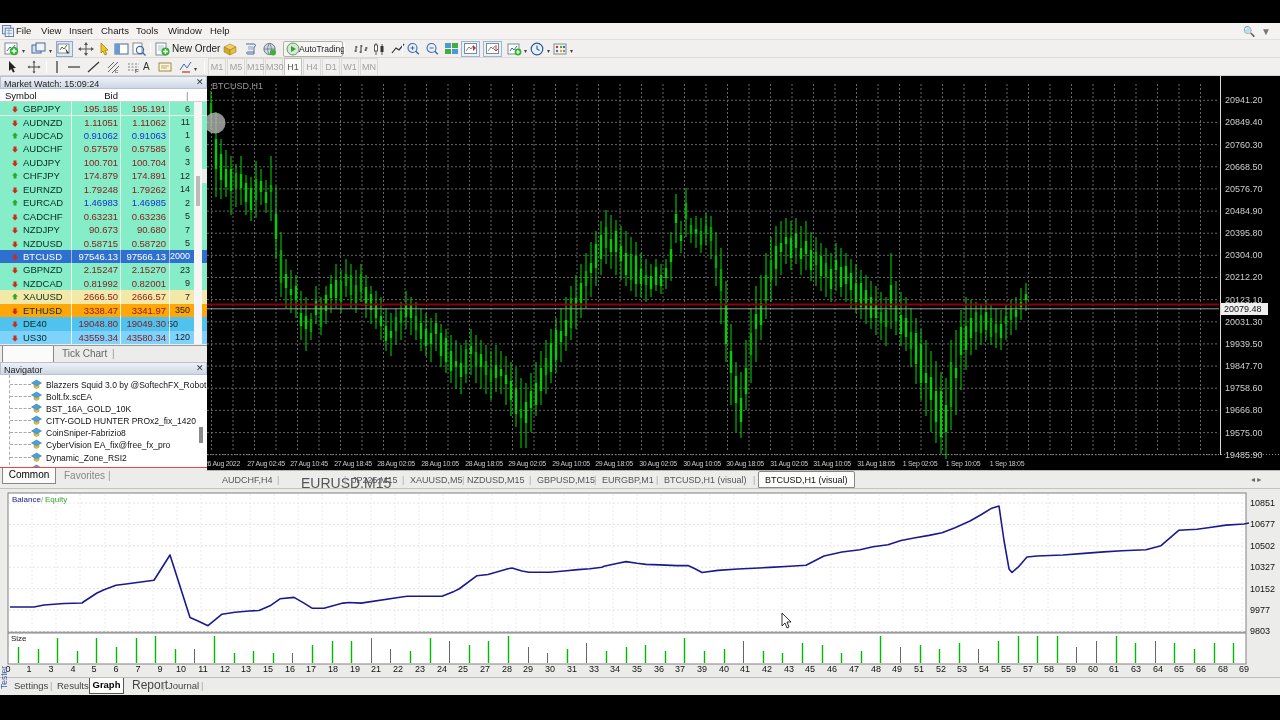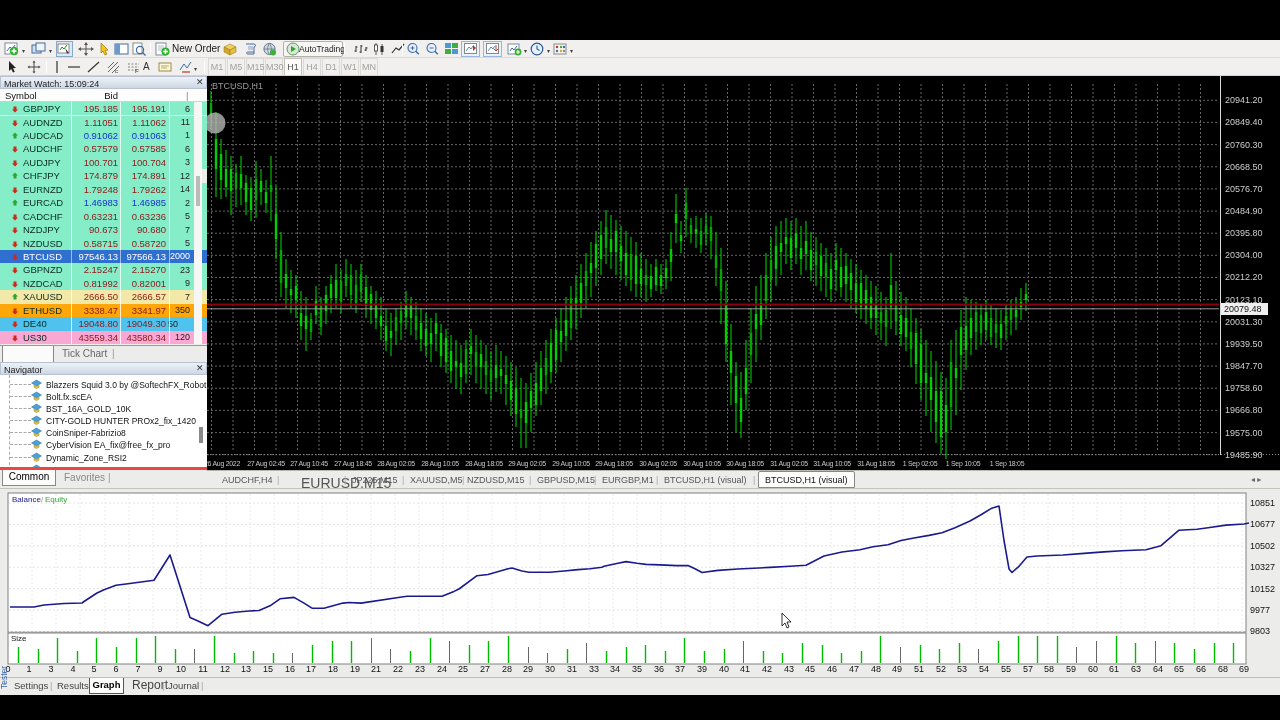--- a/index.html
+++ b/index.html
@@ -5,20 +5,36 @@
 .abs{position:absolute}
 #app{position:absolute;left:0;top:0;width:1280px;height:720px}
 .sep{position:absolute;top:3px;width:1px;height:12px;background:#c8c5bf;border-right:1px solid #fff}
 .ptab{position:absolute;top:0;height:17px;font-size:9px;color:#a0a0a0;text-align:center;line-height:17px}
 </style></head>
 <body>
 <div id="app">
 
 <div class="abs" style="left:0;top:0;width:1280px;height:23px;background:#000"></div>
 
+<div class="abs" style="left:0;top:23px;width:1280px;height:17px;background:#f4f3f1;border-bottom:1px solid #e2e0dc">
+  <svg class="abs" style="left:2px;top:2px" width="12" height="12" viewBox="0 0 13 13">
+        <rect x="0.5" y="0.5" width="9" height="9" fill="#dfe8f2" stroke="#5a7ca8"></rect>
+        <rect x="3.5" y="3.5" width="9" height="9" fill="#eef3f8" stroke="#5a7ca8"></rect>
+        <path d="M5 6h6M5 9h6M7.5 4v8" stroke="#8aa8c8" stroke-width="1" fill="none"></path>
+      </svg>
+  <span class="abs" style="left:16px;top:2px;font-size:9.5px;color:#1a1a1a">File</span>
+<span class="abs" style="left:41px;top:2px;font-size:9.5px;color:#1a1a1a">View</span>
+<span class="abs" style="left:69px;top:2px;font-size:9.5px;color:#1a1a1a">Insert</span>
+<span class="abs" style="left:101px;top:2px;font-size:9.5px;color:#1a1a1a">Charts</span>
+<span class="abs" style="left:136px;top:2px;font-size:9.5px;color:#1a1a1a">Tools</span>
+<span class="abs" style="left:168px;top:2px;font-size:9.5px;color:#1a1a1a">Window</span>
+<span class="abs" style="left:210px;top:2px;font-size:9.5px;color:#1a1a1a">Help</span>
+  <div class="abs" style="left:1243px;top:3px;font-size:10px;color:#777">🔍</div>
+  <div class="abs" style="left:1261px;top:3px;font-size:10px;color:#777">▼</div>
+</div>
 
 <div class="abs" style="left:0;top:40px;width:1280px;height:18px;background:#f1f0ee;border-bottom:1px solid #dddad4">
   <svg class="abs" style="left:4px;top:2px" width="16" height="14" viewBox="0 0 16 14">
         <rect x="1" y="1" width="12" height="11" fill="#fff" stroke="#7a8a9a"></rect>
         <path d="M3 9l3-4 2 2 3-4" stroke="#3a6ea5" fill="none"></path>
         <circle cx="10" cy="9" r="4.2" fill="#2fb12f"></circle>
         <path d="M10 6.5v5M7.5 9h5" stroke="#fff" stroke-width="1.6"></path>
       </svg>
 <div class="abs" style="left:22px;top:7px;font-size:6px;color:#444">▾</div>
 <svg class="abs" style="left:31px;top:2px" width="16" height="14" viewBox="0 0 16 14">
@@ -395,21 +411,21 @@
           <path d="M1 4.5l3 3 3-3h-1.5v-3h-3v3z" fill="#cc2a1a"></path>
         </svg>
 <span class="abs" style="left:23px;top:1px;color:#0b2b22">DE40</span>
 <span class="abs" style="left:57px;top:1px;width:61px;text-align:right;color:#8b1818">19048.80</span>
 <span class="abs" style="left:105px;top:1px;width:61px;text-align:right;color:#8b1818">19049.30</span>
 <span class="abs" style="left:146px;top:1.5px;width:32px;text-align:right;color:#222;font-size:9px">50</span>
 <span class="abs" style="left:71px;top:0;width:1px;height:13.45px;background:rgba(255,255,255,0.8)"></span>
 <span class="abs" style="left:120px;top:0;width:1px;height:13.45px;background:rgba(255,255,255,0.8)"></span>
 <span class="abs" style="left:169px;top:0;width:1px;height:13.45px;background:rgba(255,255,255,0.8)"></span>
 </div>
-<div class="abs" style="left:0;top:254.6px;width:207px;height:13.45px;background:#f9a8d4;font-size:9.5px">
+<div class="abs" style="left:0;top:254.6px;width:207px;height:13.45px;background:#7dd3fc;font-size:9.5px">
 <svg class="abs" style="left:11px;top:3px" width="8" height="8" viewBox="0 0 8 8">
           <path d="M1 4.5l3 3 3-3h-1.5v-3h-3v3z" fill="#cc2a1a"></path>
         </svg>
 <span class="abs" style="left:23px;top:1px;color:#0b2b22">US30</span>
 <span class="abs" style="left:57px;top:1px;width:61px;text-align:right;color:#8b1818">43559.34</span>
 <span class="abs" style="left:105px;top:1px;width:61px;text-align:right;color:#8b1818">43580.34</span>
 <span class="abs" style="left:158px;top:1.5px;width:32px;text-align:right;color:#222;font-size:9px">120</span>
 <span class="abs" style="left:71px;top:0;width:1px;height:13.45px;background:rgba(255,255,255,0.8)"></span>
 <span class="abs" style="left:120px;top:0;width:1px;height:13.45px;background:rgba(255,255,255,0.8)"></span>
 <span class="abs" style="left:169px;top:0;width:1px;height:13.45px;background:rgba(255,255,255,0.8)"></span>
@@ -484,21 +500,21 @@
 
 <svg class="abs" style="left:31px;top:0px" width="11" height="10" viewBox="0 0 11 10">
             <path d="M0.5 4L5.5 1l5 3-5 3z" fill="#4aa0d8" stroke="#2a6a9a" stroke-width="0.5"></path>
             <path d="M3 6.2v2l2.5 1.3 2.5-1.3v-2L5.5 7.5z" fill="#e8c83a" stroke="#9a822a" stroke-width="0.5"></path>
           </svg>
 <span class="abs" style="left:46px;top:0.5px;white-space:nowrap">EA SCALPING STATION</span>
 </div>
 <div class="abs" style="left:9px;top:0;width:1px;height:95px;border-left:1px dashed #aaa"></div>
 </div>
 <div class="abs" style="left:199px;top:351px;width:4px;height:16px;background:#8a8a8a"></div>
-<div class="abs" style="left:0;top:391px;width:207px;height:17px;background:#ececea;border-top:3px solid #ef4444">
+<div class="abs" style="left:0;top:391px;width:207px;height:17px;background:#ececea;border-top:1px solid #ef4444">
         <span class="abs" style="left:2px;top:0px;width:54px;height:16px;background:#fbfbfa;border:1px solid #888;border-top:none;font-size:10px;text-align:center;padding-top:1px">Common</span>
         <span class="abs" style="left:64px;top:2px;font-size:10px;color:#888">Favorites</span>
         <span class="abs" style="left:108px;top:2px;font-size:10px;color:#999">|</span>
       </div>
 </div>
 
 <svg class="abs" style="left:207px;top:76px" width="1073" height="394" viewBox="207 76 1073 394">
   <rect x="207" y="76" width="1073" height="394" fill="#000"></rect>
   <path d="M211.5 84V452 M233.0 84V452 M254.5 84V452 M276.0 84V452 M297.5 84V452 M319.0 84V452 M340.5 84V452 M362.0 84V452 M383.5 84V452 M405.0 84V452 M426.5 84V452 M448.0 84V452 M469.5 84V452 M491.0 84V452 M512.5 84V452 M534.0 84V452 M555.5 84V452 M577.0 84V452 M598.5 84V452 M620.0 84V452 M641.5 84V452 M663.0 84V452 M684.5 84V452 M706.0 84V452 M727.5 84V452 M749.0 84V452 M770.5 84V452 M792.0 84V452 M813.5 84V452 M835.0 84V452 M856.5 84V452 M878.0 84V452 M899.5 84V452 M921.0 84V452 M942.5 84V452 M964.0 84V452 M985.5 84V452 M1007.0 84V452 M1028.5 84V452 M1050.0 84V452 M1071.5 84V452 M1093.0 84V452 M1114.5 84V452 M1136.0 84V452 M1157.5 84V452 M1179.0 84V452 M1200.5 84V452" stroke="#666666" stroke-width="1" stroke-dasharray="2,2"></path>
 <path d="M207 100.3H1219 M207 122.4H1219 M207 144.6H1219 M207 166.8H1219 M207 188.9H1219 M207 211.1H1219 M207 233.2H1219 M207 255.3H1219 M207 277.5H1219 M207 299.6H1219 M207 321.8H1219 M207 343.9H1219 M207 366.1H1219 M207 388.2H1219 M207 410.4H1219 M207 432.6H1219 M207 454.7H1219" stroke="#666666" stroke-width="1" stroke-dasharray="2,2"></path>

